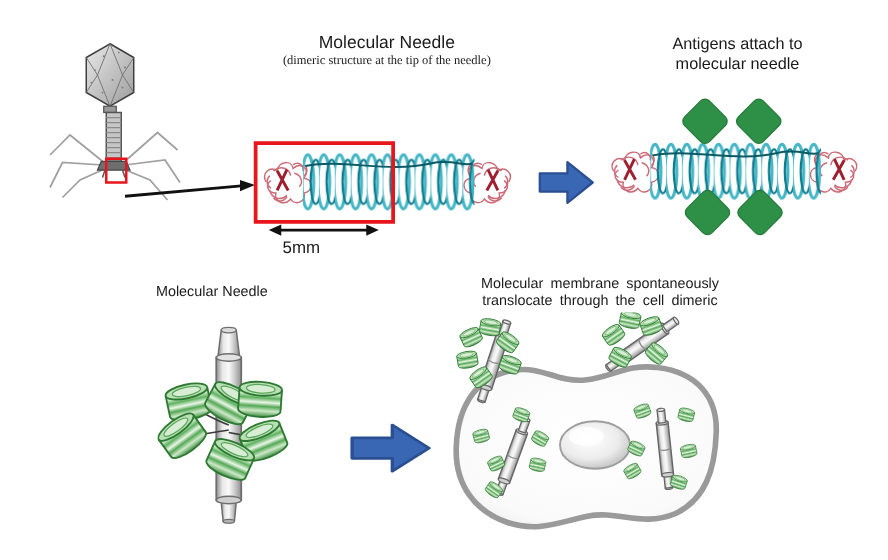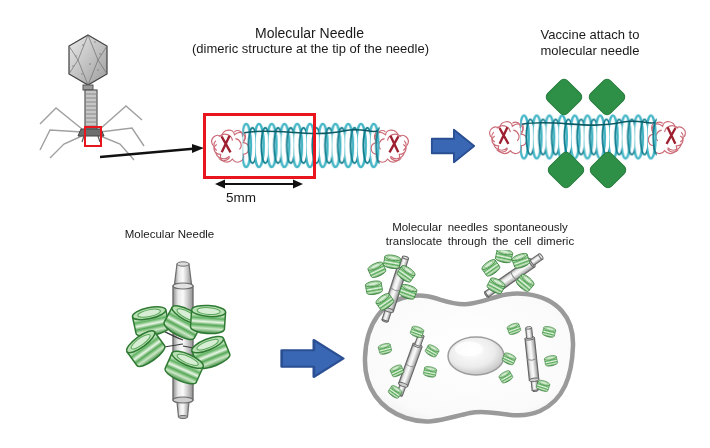--- a/index.html
+++ b/index.html
@@ -4,21 +4,21 @@
 <style>
   html,body{margin:0;padding:0;background:#fff;}
   .canvas{
     position:relative;width:710px;height:448px;background:#ffffff;
     font-family:"Liberation Sans",sans-serif;color:#1a1a1a;overflow:hidden;
   }
   .abs{position:absolute;}
   .caption{text-align:center;}
   .caption span{display:block;white-space:nowrap;}
   .title-main{font-size:14px;line-height:18px;}
-  .title-sub{font-size:13px;line-height:13px;}
+  .title-sub{font-size:10px;line-height:13px;font-family:Liberation Serif, serif;}
   .cap-13{font-size:13px;line-height:16px;}
   .cap-11{font-size:11.5px;line-height:13.5px;}
   .wordspace{word-spacing:2.5px;}
   .scale-label{font-size:13.5px;line-height:14px;text-align:left;}
   .redbox{border:3px solid #e8151d;box-sizing:border-box;background:transparent;}
   svg{display:block;}
 </style>
 </head>
 <body>
 
@@ -157,21 +157,21 @@
     <polygon points="12,2.5 12,11.5 2,7" fill="#111111"></polygon>
     <polygon points="80,2.5 80,11.5 90,7" fill="#111111"></polygon>
   </svg>
   <div class="abs scale-label" style="left:226px;top:191px;width:66px">5mm</div>
 
   <svg class="abs" style="left:430px;top:127px;width:46px;height:38px" viewBox="0 0 50 42" preserveAspectRatio="none">
     <use href="#sym-arrow"></use>
   </svg>
 
   <div class="abs caption cap-13" style="left:500px;top:27px;width:180px">
-    <span>Vaccine attach to</span>
+    <span>Antigens attach to</span>
     <span>molecular needle</span>
   </div>
 
   <svg class="abs" style="left:485px;top:75px;width:205px;height:120px" viewBox="0 0 205 120">
     <use href="#sym-protein" y="32" width="205" height="60"></use>
     <use href="#sym-diamond" transform="translate(79,22) rotate(45)"></use>
     <use href="#sym-diamond" transform="translate(122,22) rotate(45)"></use>
     <use href="#sym-diamond" transform="translate(81,95) rotate(45)"></use>
     <use href="#sym-diamond" transform="translate(123,95) rotate(45)"></use>
   </svg>
@@ -208,21 +208,21 @@
     <use href="#sym-can" transform="translate(82,64) rotate(4) translate(-18,-15)"></use>
     <use href="#sym-can" transform="translate(85,97) rotate(-22) translate(-18,-15)"></use>
     <use href="#sym-can" transform="translate(58,112) rotate(24) translate(-18,-15)"></use>
   </svg>
 
   <svg class="abs" style="left:279px;top:337px;width:67px;height:43px" viewBox="0 0 50 42" preserveAspectRatio="none">
     <use href="#sym-arrow"></use>
   </svg>
 
   <div class="abs caption cap-11 wordspace" style="left:355px;top:221px;width:250px">
-    <span>Molecular needles spontaneously</span>
+    <span>Molecular membrane spontaneously</span>
     <span>translocate through the cell dimeric</span>
   </div>
 
   <svg class="abs" style="left:352px;top:250px;width:335px;height:198px" viewBox="0 0 335 198">
     <path d="M13,108 C14,74 30,50 60,46 C82,43 94,56 116,54 C138,52 148,41 174,44 C206,48 222,68 221,96 C220,126 212,150 188,161 C162,172 142,158 118,163 C94,168 78,176 54,168 C28,159 12,138 13,108 Z" fill="url(#cellGrad)" stroke="#9a9a9a" stroke-width="4.5"></path>
 
     <ellipse cx="124" cy="106" rx="28" ry="19" fill="url(#nucGrad)" stroke="#9d9d9d" stroke-width="1.5"></ellipse>
     <ellipse cx="117" cy="99" rx="14" ry="7.5" fill="#ffffff" opacity="0.8"></ellipse>
 
     <use href="#sym-mini-needle" width="22" height="74" transform="translate(43,40) rotate(18) translate(-11,-37)"></use>

